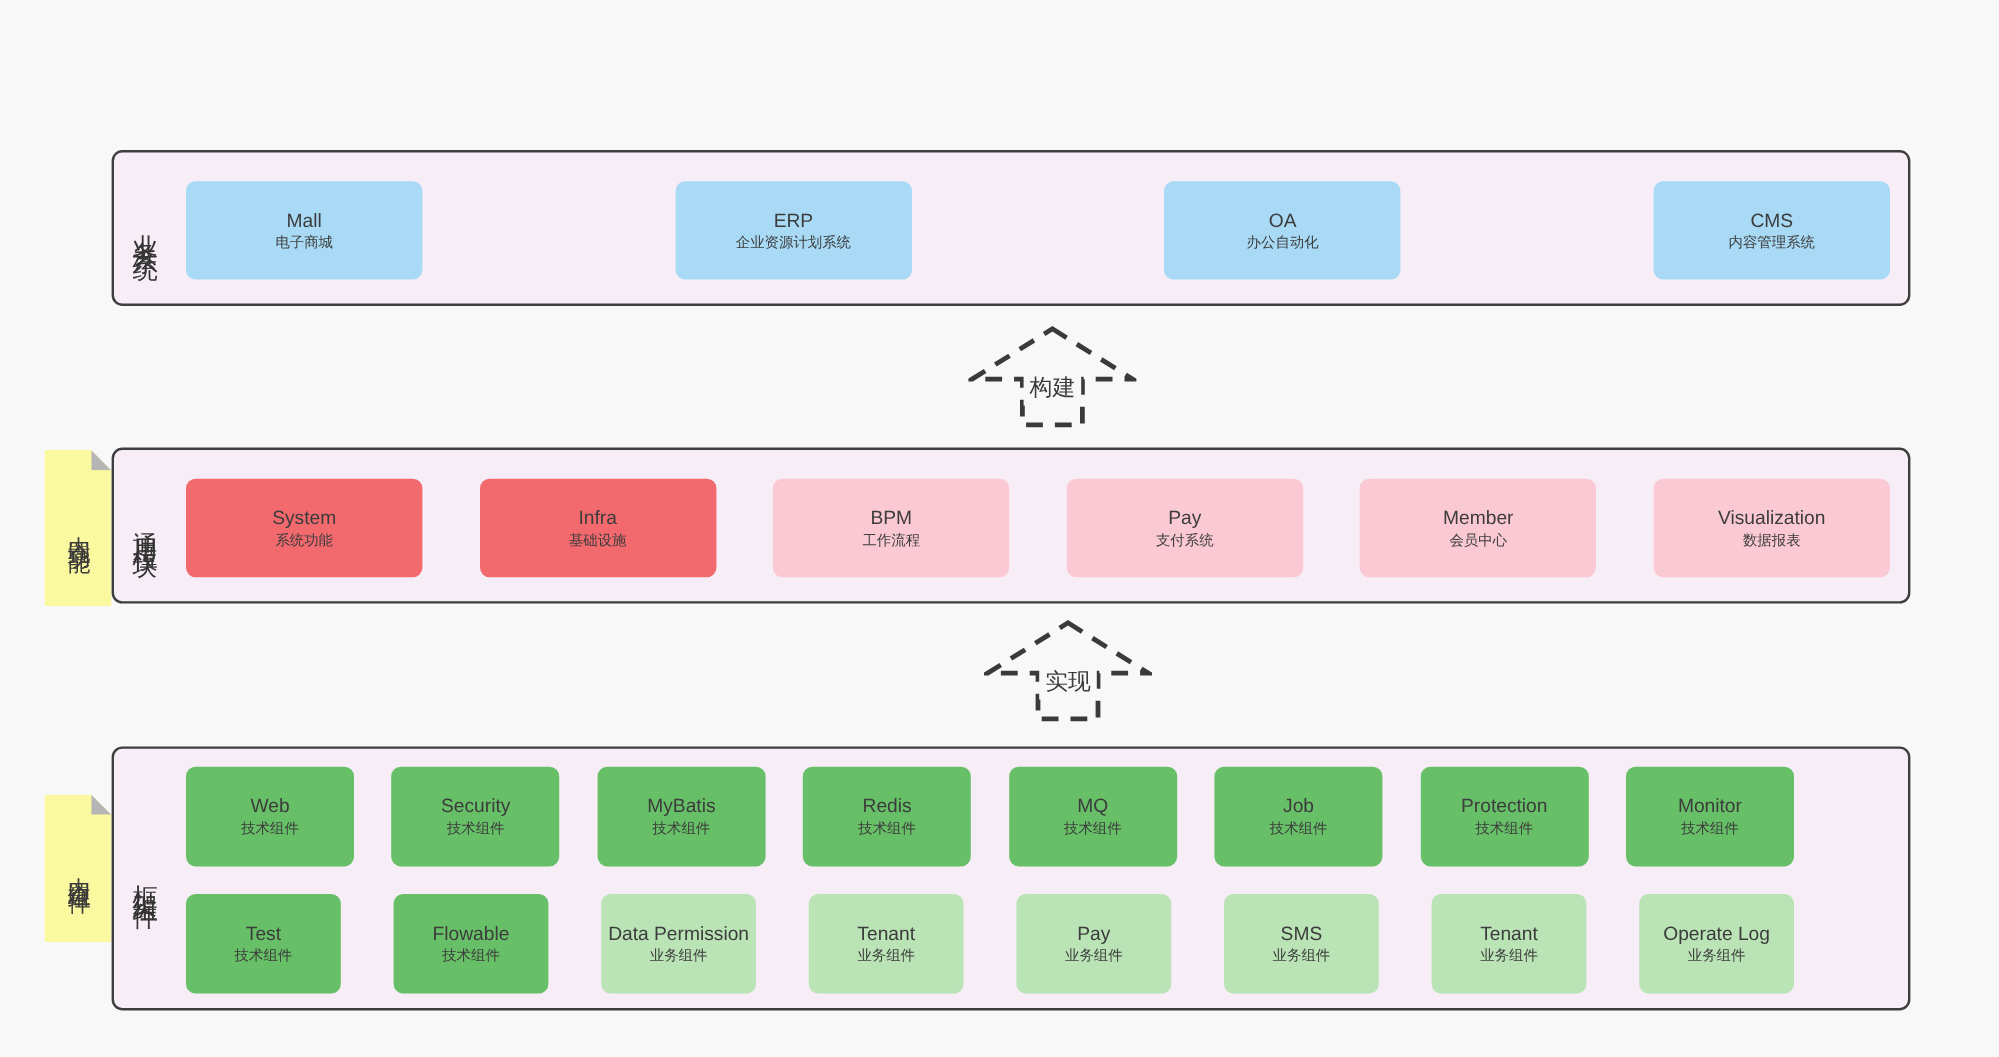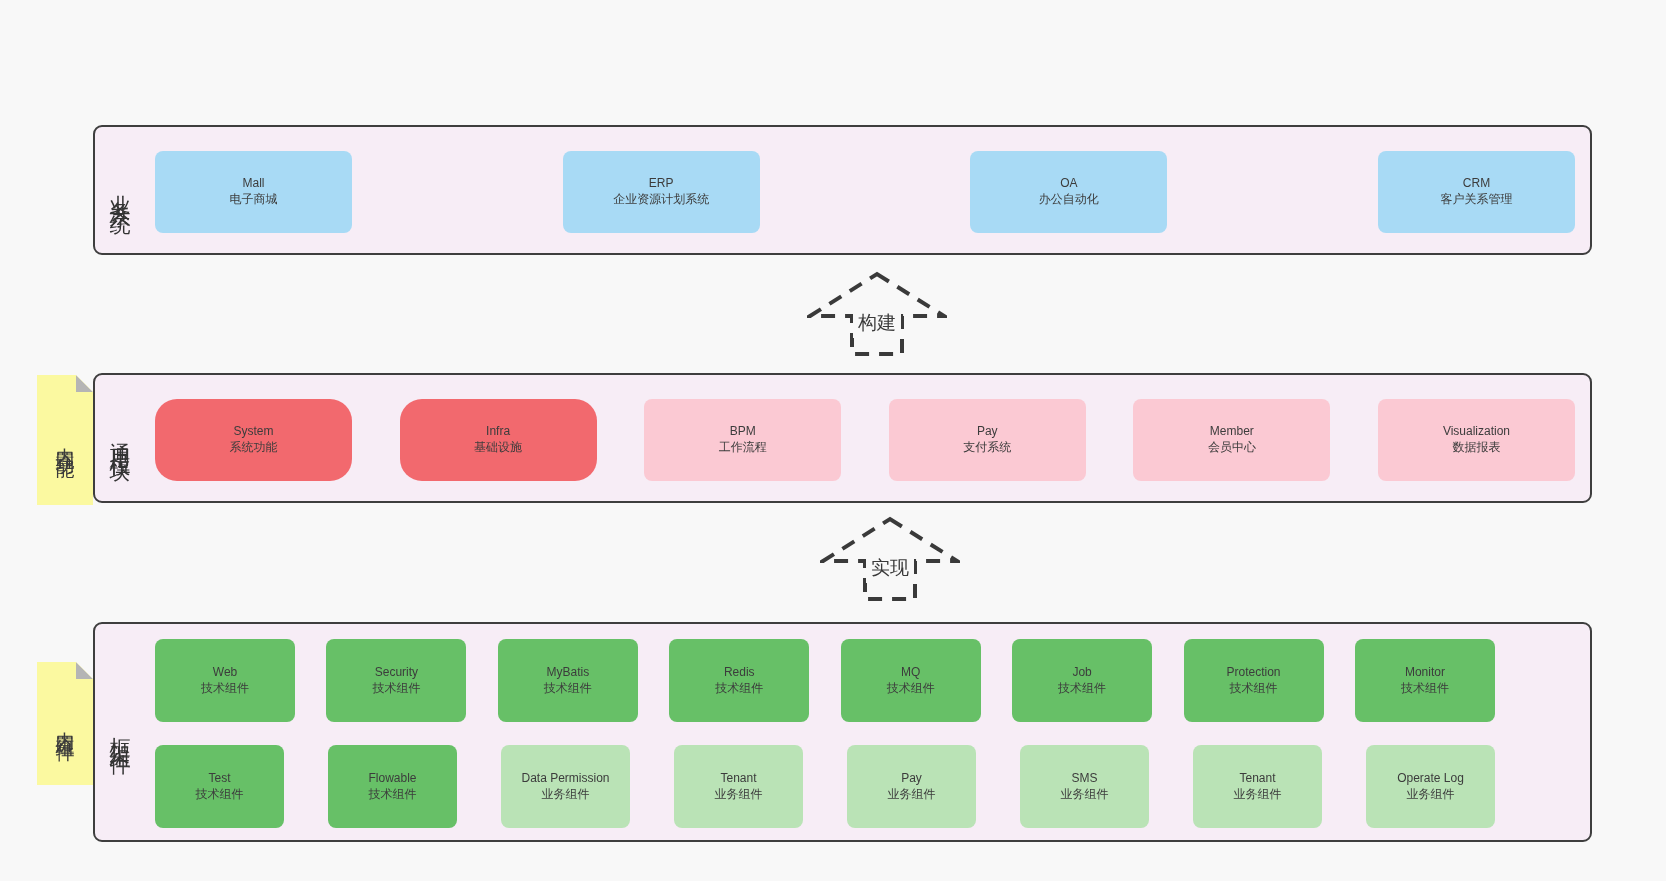--- a/index.html
+++ b/index.html
@@ -34,23 +34,23 @@
   .row-wide{right:15px;}
   .row-narrow{right:95px;}
   .r-top{top:24px;}
   .r1{top:15px;}
   .r2{top:121px;gap:44px;}
 
   .box{border-radius:8px;display:flex;flex-direction:column;align-items:center;justify-content:center;
     text-align:center;line-height:1.32;}
   .box-l{width:197px;height:82px;}
   .box-s{width:140px;height:83px;}
-  .box-name{font-size:12px;text-align:right;}
+  .box-name{font-size:16px;text-align:right;}
   .box-desc{font-size:12px;}
-  .blue{background:var(--blue);} .red{background:var(--red);border-radius:22px;} .pink{background:var(--pink);}
+  .blue{background:var(--blue);} .red{background:var(--red);} .pink{background:var(--pink);}
   .gdark{background:var(--green-dark);} .glight{background:var(--green-light);}
 
   .arrow{position:absolute;width:140px;height:86px;}
   .arrow svg{position:absolute;left:0;top:0;}
   .arrow polygon{fill:none;stroke:#3a3a3a;stroke-width:4;stroke-dasharray:14 10;}
   .arrow-label{position:absolute;left:50%;top:37px;transform:translateX(-50%);
     background:var(--page-bg);font-size:19px;padding:2px 5px;white-space:nowrap;color:#3a3a3a;}
   #arrow-build{left:807px;top:271px;}
   #arrow-implement{left:820px;top:516px;}
 </style>
@@ -77,22 +77,22 @@
       </div>
       <div class="box box-l blue">
         <div class="box-name">ERP</div>
         <div class="box-desc">企业资源计划系统</div>
       </div>
       <div class="box box-l blue">
         <div class="box-name">OA</div>
         <div class="box-desc">办公自动化</div>
       </div>
       <div class="box box-l blue">
-        <div class="box-name">CRM</div>
-        <div class="box-desc">客户关系管理</div>
+        <div class="box-name">CMS</div>
+        <div class="box-desc">内容管理系统</div>
       </div>
     </div>
   </section>
 
   <div class="arrow" id="arrow-build">
     <svg width="140" height="86" viewBox="0 0 140 86">
       <polygon points="70,3 137,45 95,45 95,83 45,83 45,45 3,45"></polygon>
     </svg>
     <span class="arrow-label">构建</span>
   </div>

